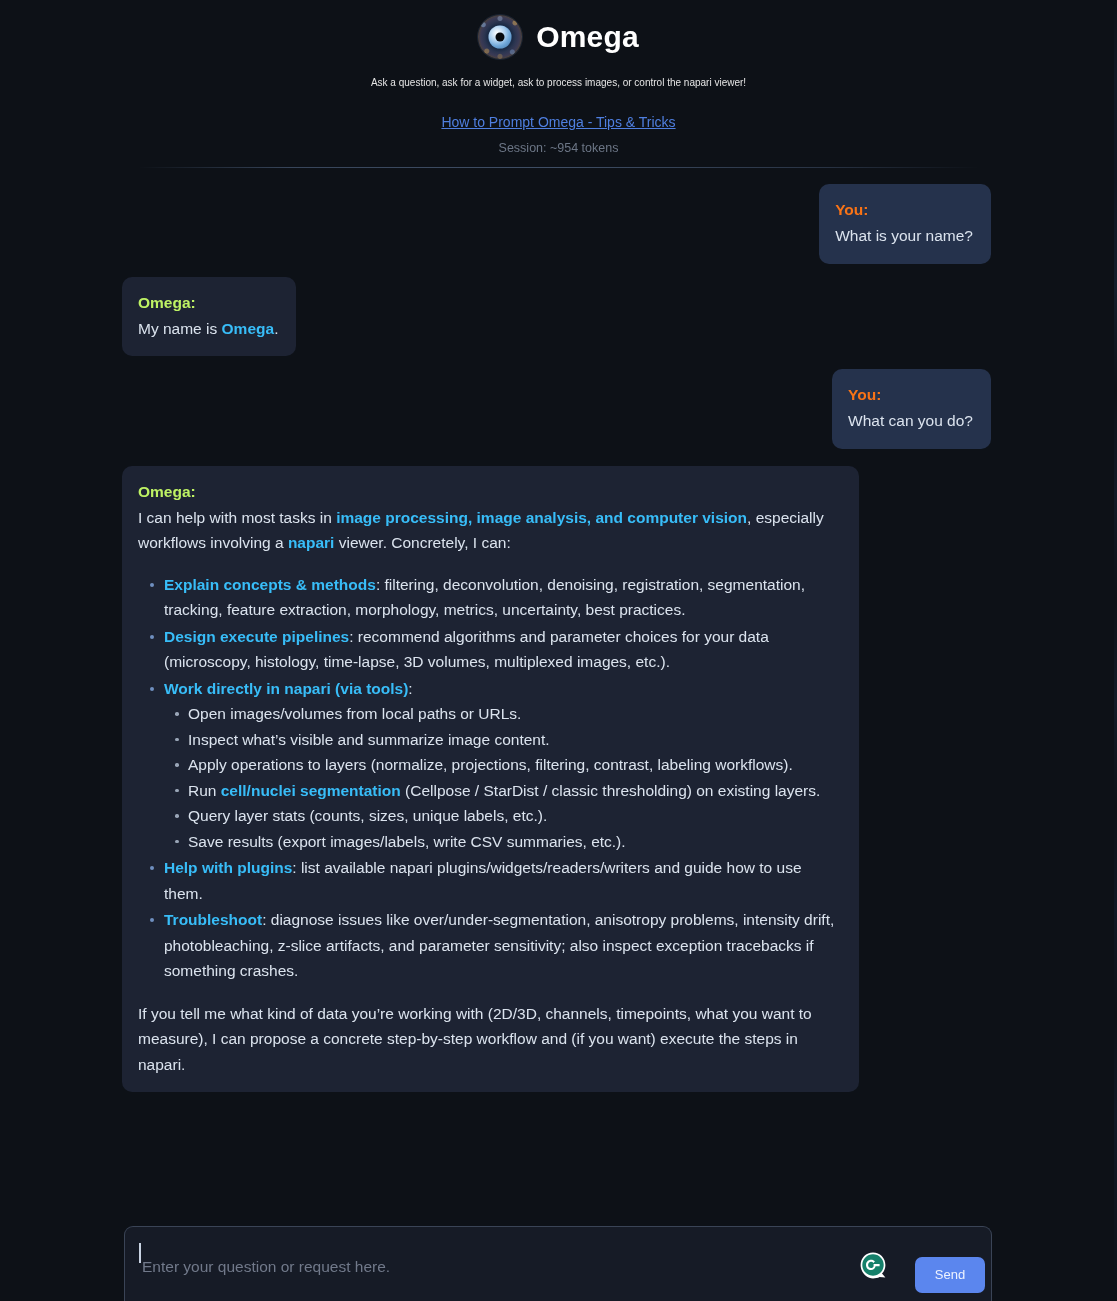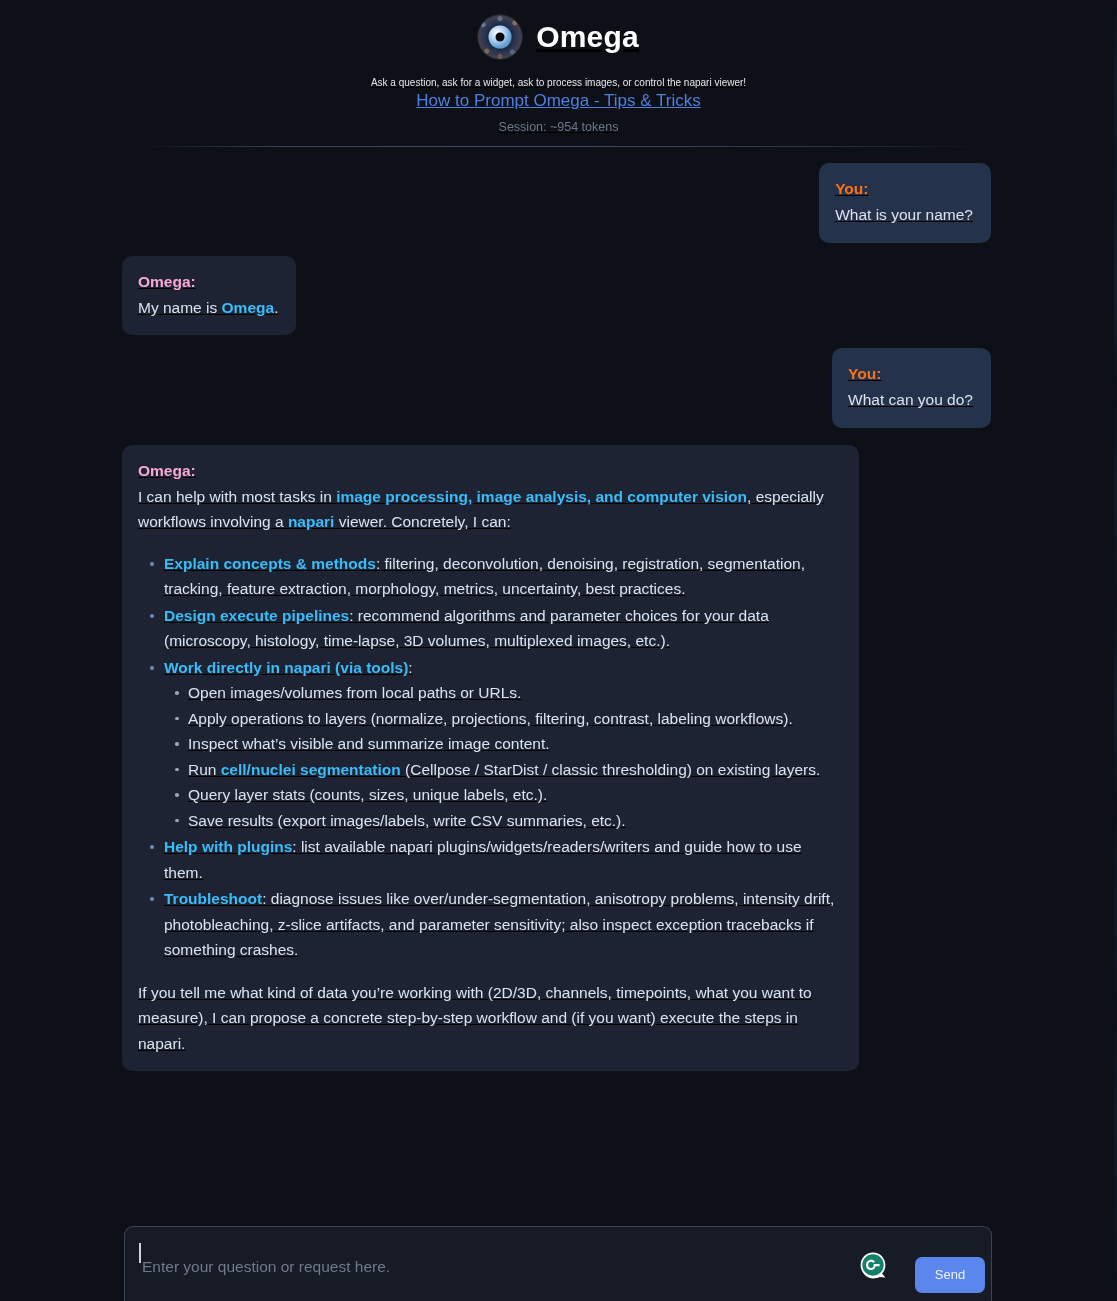--- a/index.html
+++ b/index.html
@@ -7,21 +7,20 @@
     margin: 0; padding: 0;
     width: 1117px; height: 1301px;
     background: #0d1117;
     font-family: "Liberation Sans", sans-serif;
     overflow: hidden;
   }
   .app {
     position: relative;
     width: 1117px; height: 983px;
     background: #0d1117;
-    text-decoration: underline;
   }
   
   .header {
     width: 1117px;
     padding-top: 14px;
     text-align: center;
   }
   .title-row {
     display: flex;
     align-items: center;
@@ -75,22 +74,22 @@
     line-height: 36px;
   }
   .subtitle {
     margin-top: 14px;
     font-size: 10px;
     color: #e5e5e5;
     line-height: 18px;
   }
   .tips-link {
     display: inline-block;
-    margin-top: 0;
-    font-size: 17px;
+    margin-top: 21px;
+    font-size: 14px;
     color: #4f7fe0;
     text-decoration: underline;
     line-height: 18px;
     cursor: pointer;
   }
   .session {
     margin-top: 9px;
     font-size: 12.5px;
     color: #6c7686;
     line-height: 16px;
@@ -123,21 +122,21 @@
     background: #1d2333;
     max-width: 737px;
   }
   .who {
     font-weight: bold;
     font-size: 15.5px;
     line-height: 25px;
     margin-bottom: 1px;
   }
   .who.user { color: #f97316; }
-  .who.assistant { color: #f9a8d4; }
+  .who.assistant { color: #bef264; }
   .msg {
     font-size: 15.5px;
     color: #dbe3ee;
     line-height: 25.5px;
   }
   .msg .hl { color: #38bdf8; font-weight: bold; }
   .msg p { margin: 0; }
   .msg p.lead { margin-bottom: 16px; }
   .msg p.tail { margin-top: 17px; }
 
@@ -298,22 +297,22 @@
 
           <ul class="l1">
 
             <li><span class="hl">Explain concepts &amp; methods</span><span>: filtering, deconvolution, denoising, registration, segmentation, tracking, feature extraction, morphology, metrics, uncertainty, best practices.</span></li>
 
             <li><span class="hl">Design execute pipelines</span><span>: recommend algorithms and parameter choices for your data (microscopy, histology, time-lapse, 3D volumes, multiplexed images, etc.).</span></li>
 
             <li><span class="hl">Work directly in napari (via tools)</span><span>:</span>
               <ul class="l2">
                 <li><span>Open images/volumes from local paths or URLs.</span></li>
+                <li><span>Inspect what’s visible and summarize image content.</span></li>
                 <li><span>Apply operations to layers (normalize, projections, filtering, contrast, labeling workflows).</span></li>
-                <li><span>Inspect what’s visible and summarize image content.</span></li>
                 <li><span>Run </span><span class="hl">cell/nuclei segmentation</span><span> (Cellpose / StarDist / classic thresholding) on existing layers.</span></li>
                 <li><span>Query layer stats (counts, sizes, unique labels, etc.).</span></li>
                 <li><span>Save results (export images/labels, write CSV summaries, etc.).</span></li>
               </ul>
             </li>
 
             <li><span class="hl">Help with plugins</span><span>: list available napari plugins/widgets/readers/writers and guide how to use them.</span></li>
 
             <li><span class="hl">Troubleshoot</span><span>: diagnose issues like over/under-segmentation, anisotropy problems, intensity drift, photobleaching, z-slice artifacts, and parameter sensitivity; also inspect exception tracebacks if something crashes.</span></li>
 

